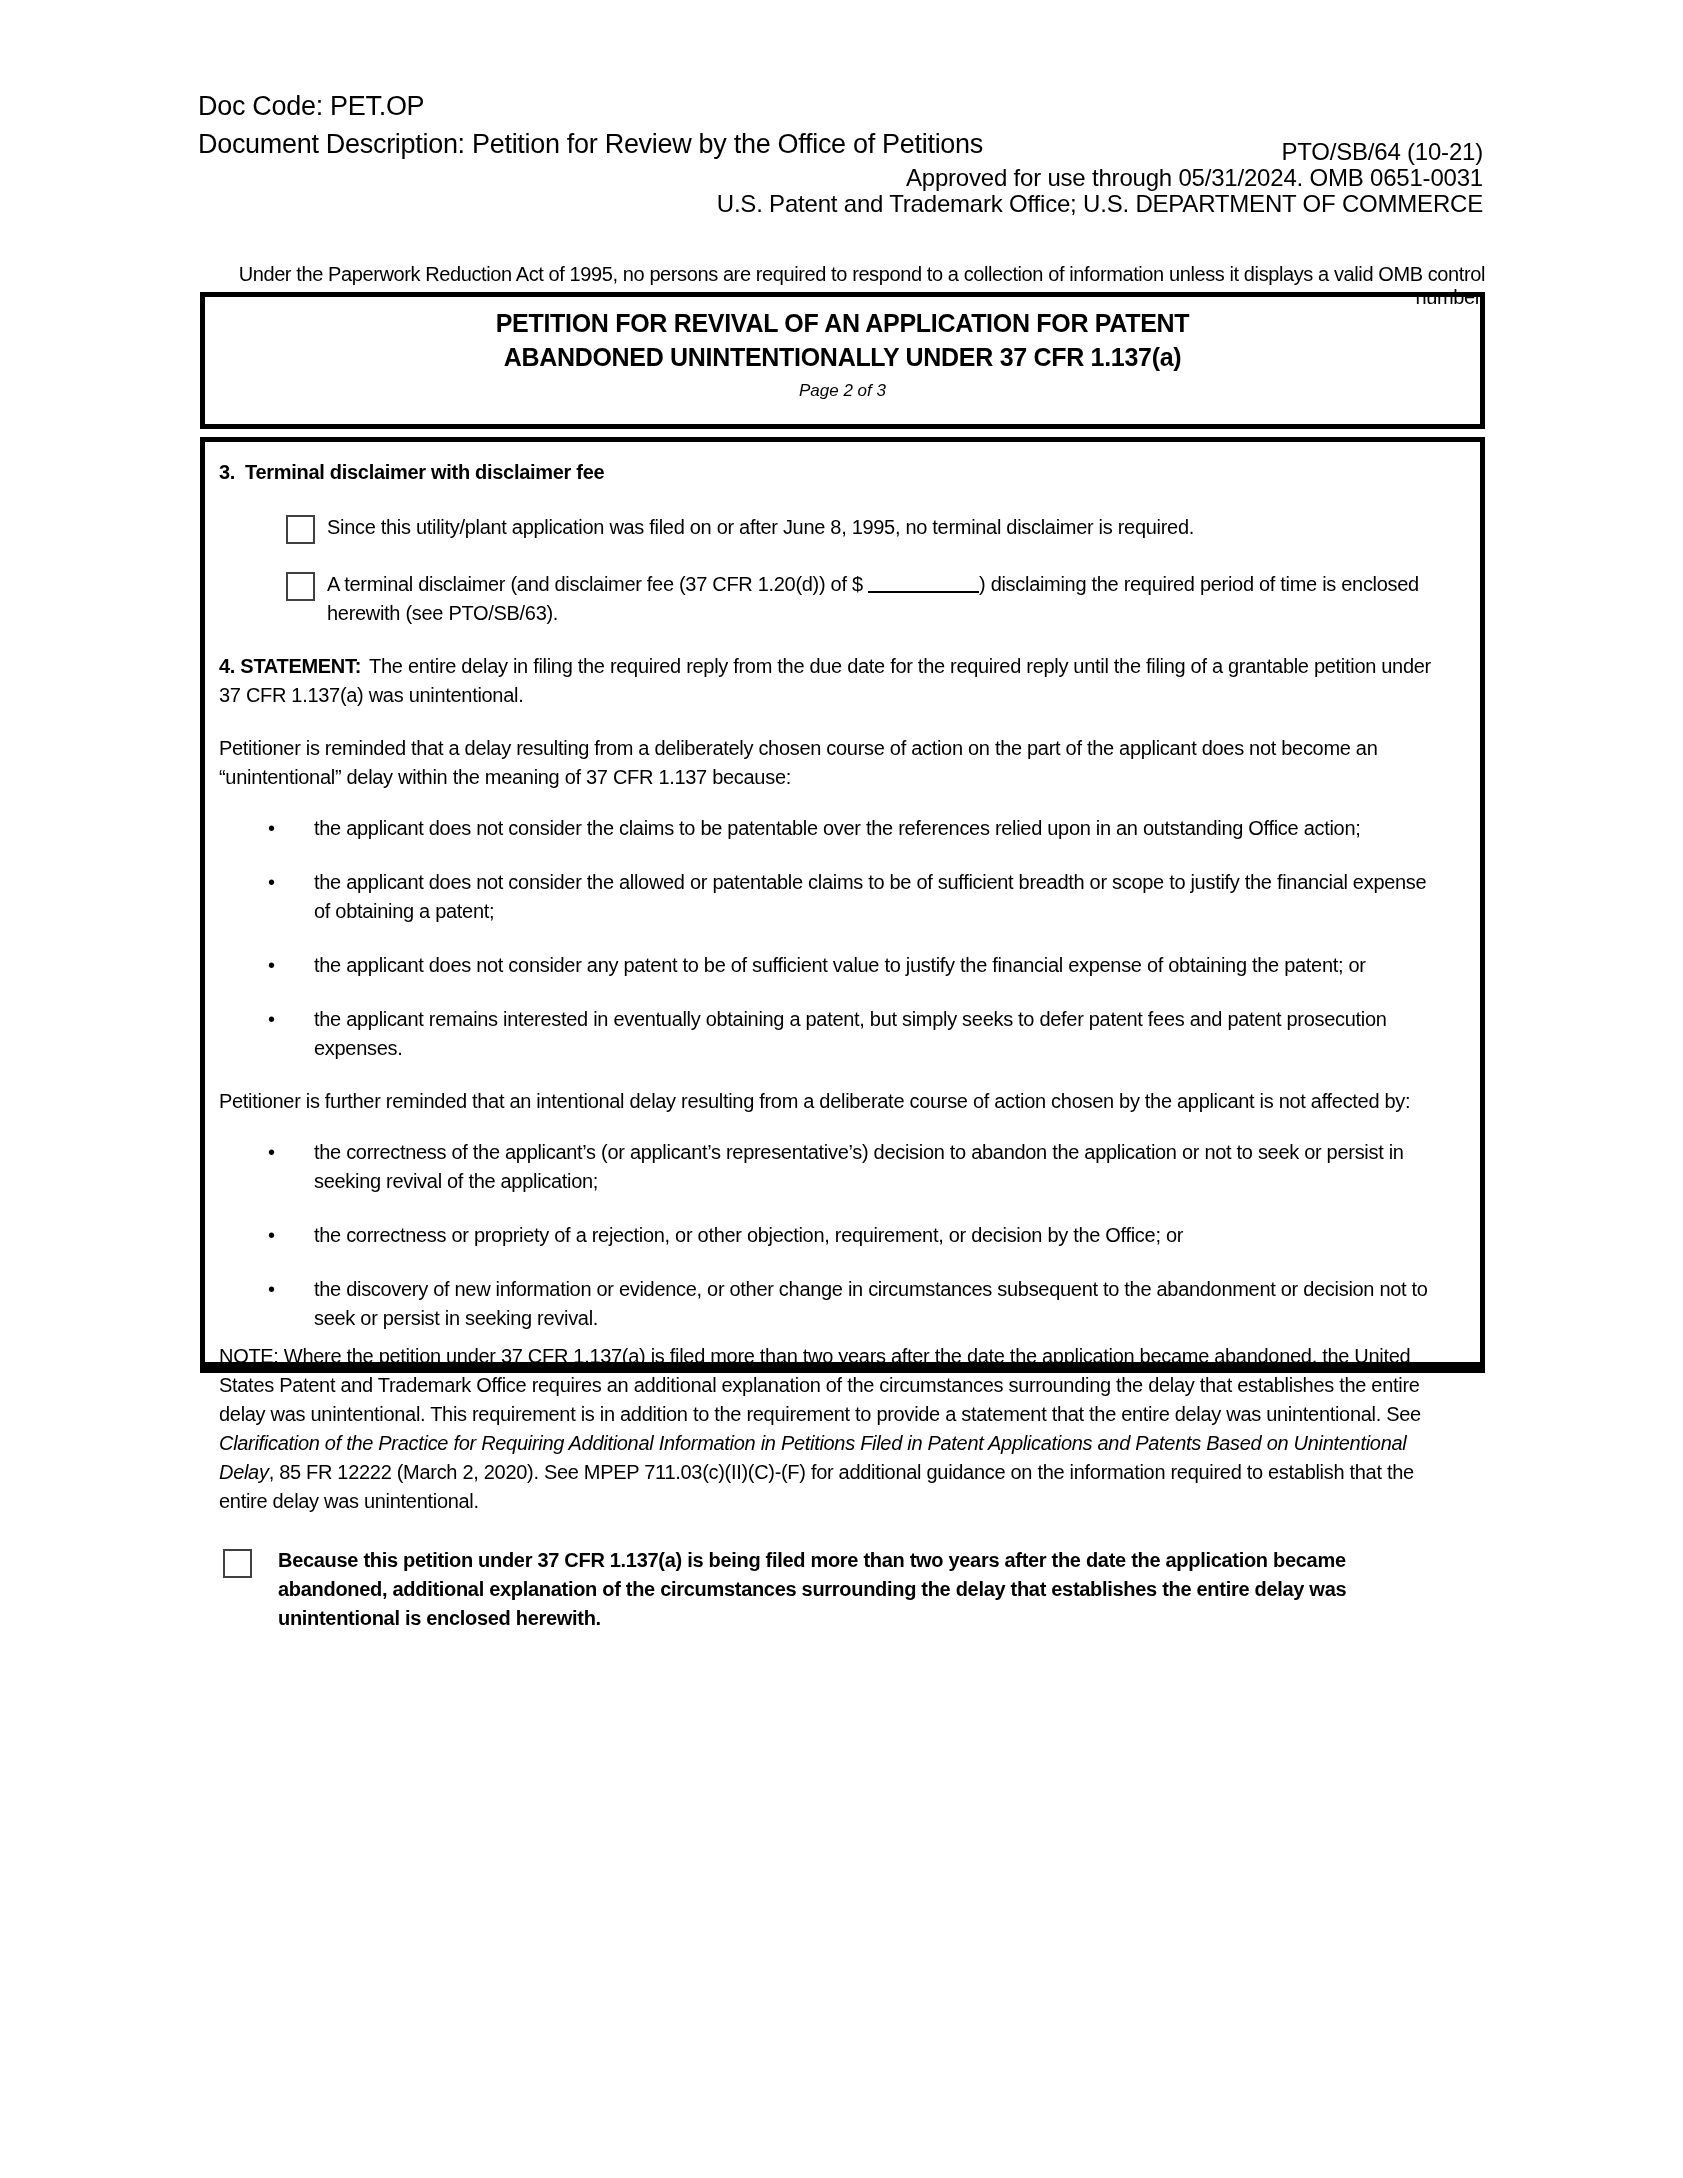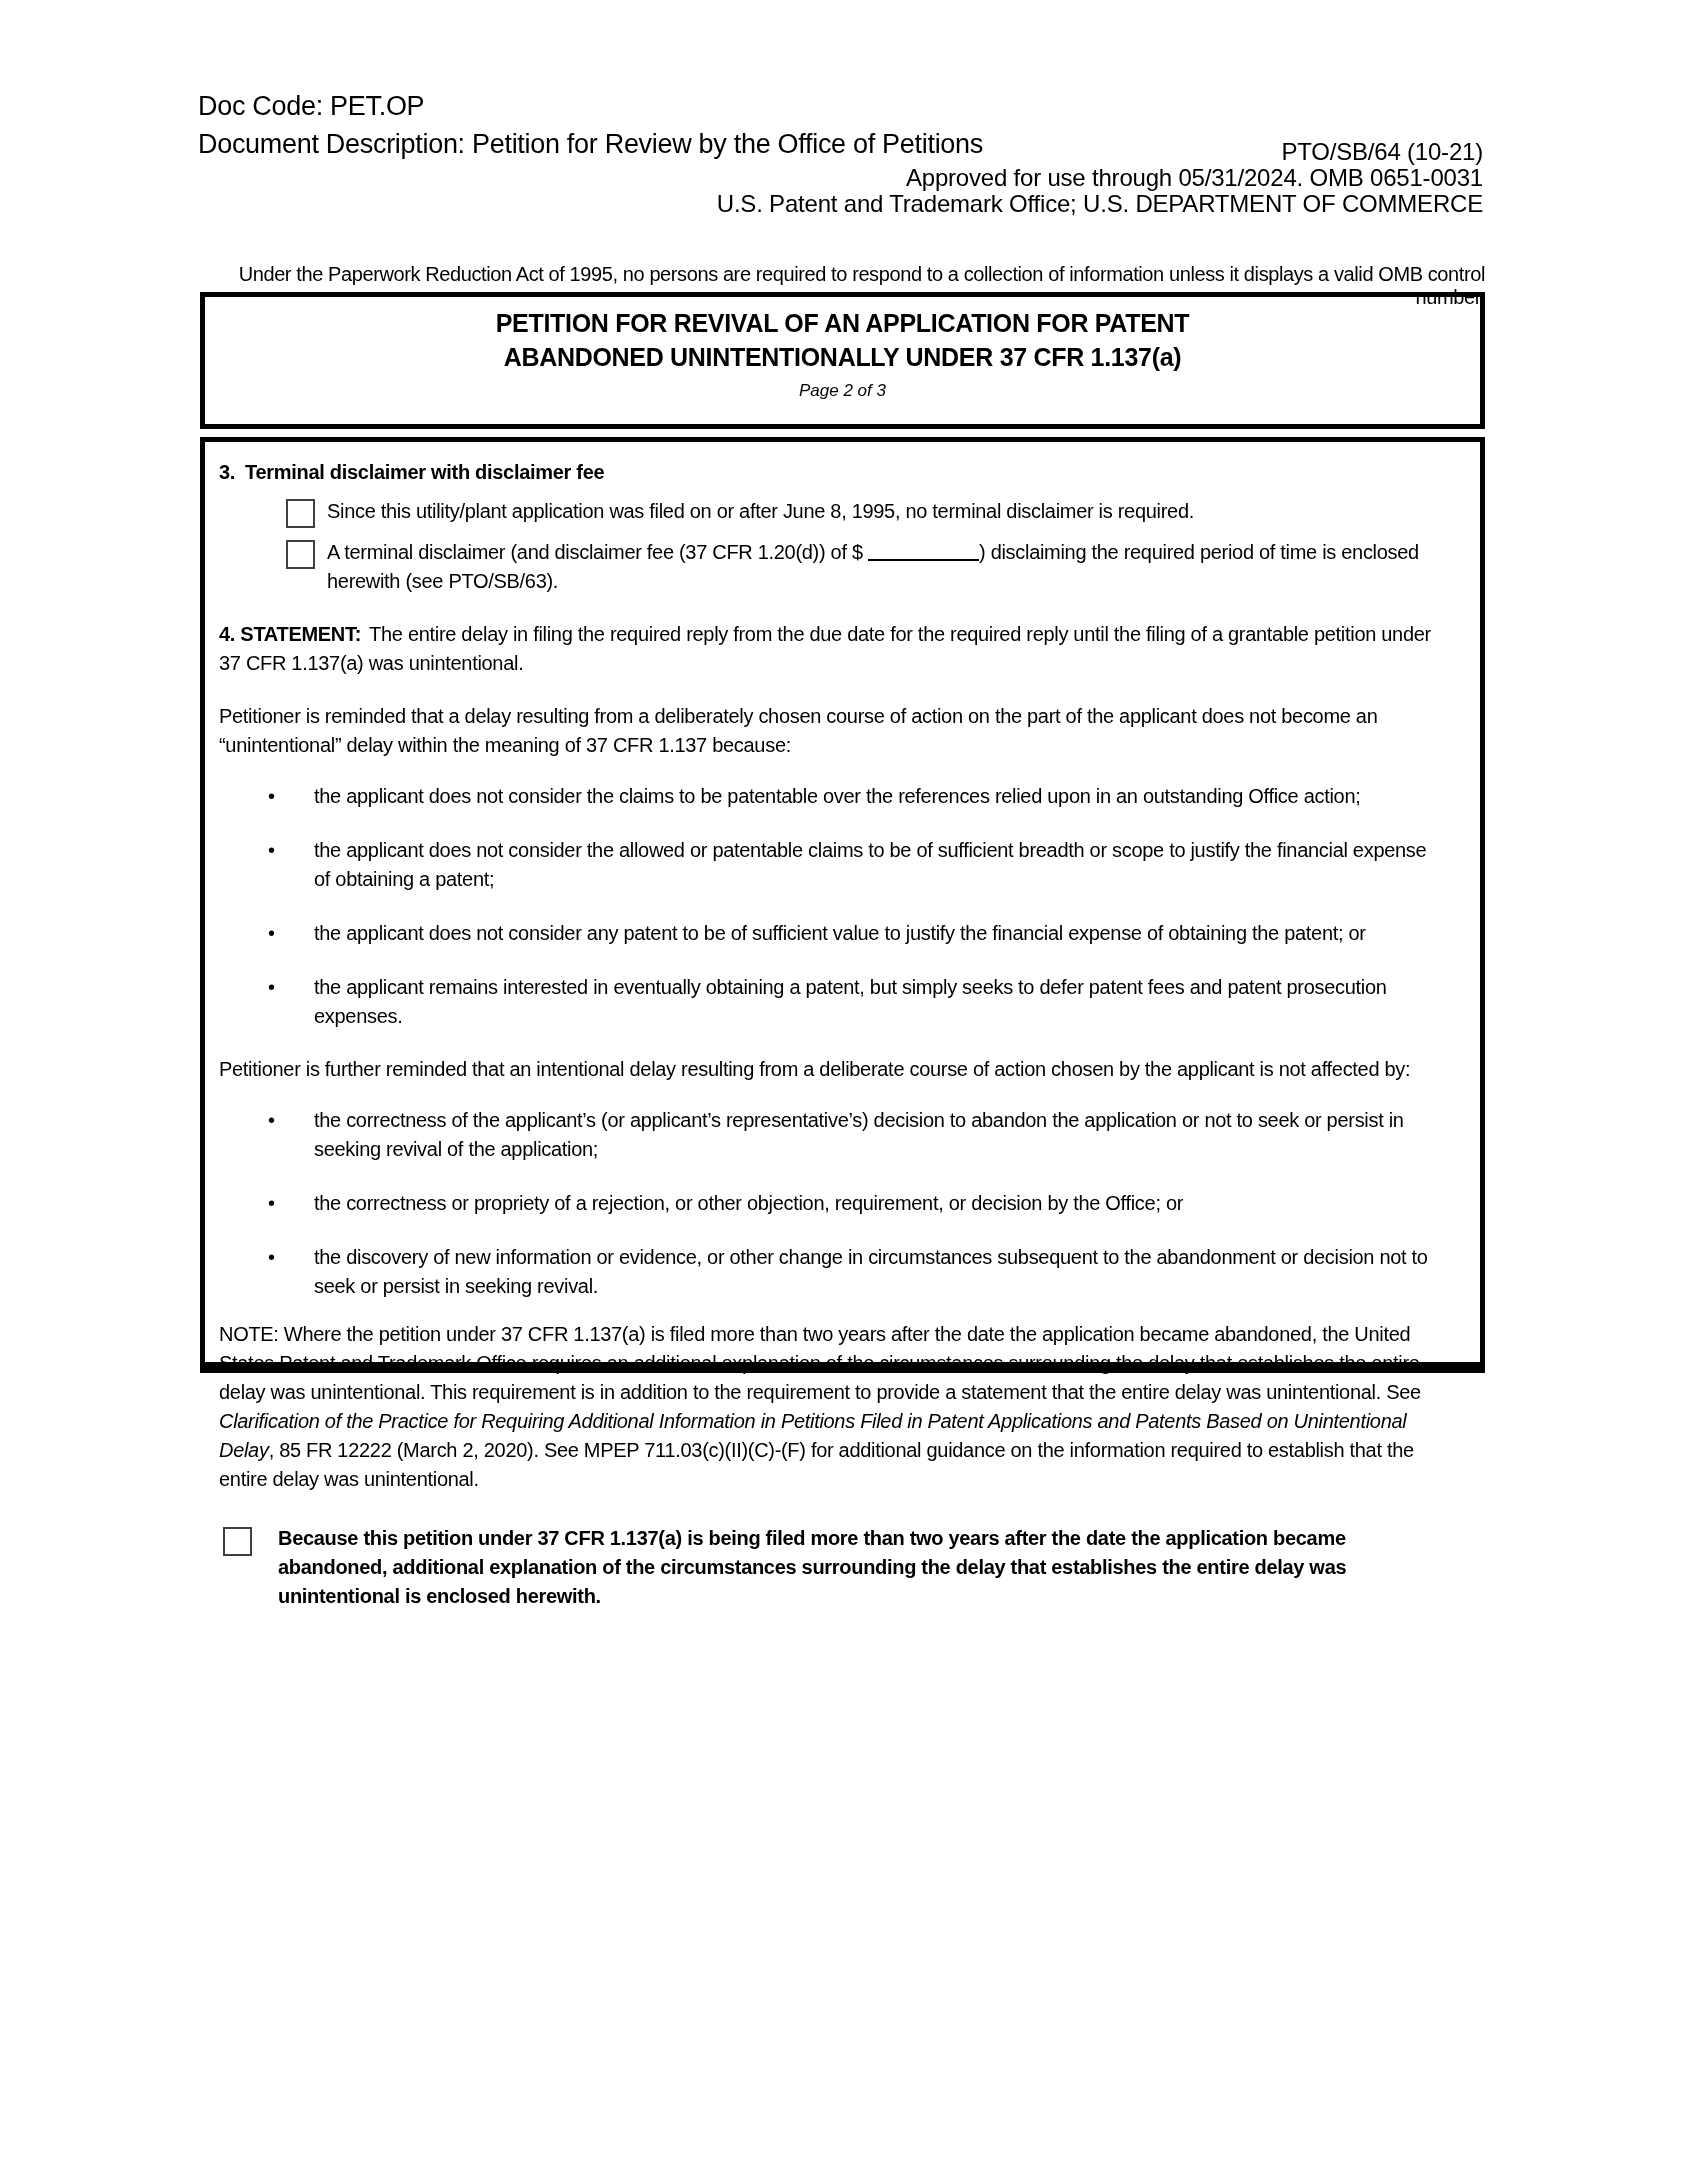--- a/index.html
+++ b/index.html
@@ -30,35 +30,35 @@
   .content-box {
     position:absolute; left:200px; top:437px; width:1285px; height:936px;
     border:5px solid #000; border-bottom-width:11px;
     padding:14px 34px 0 14px;
     font-size:20px; line-height:29px; letter-spacing:-0.3px;
   }
   .s-heading { margin-top:2px; font-weight:bold; }
   .s-heading .num { margin-right:10px; }
   .bold { font-weight:bold; }
   .bold.gap { margin-right:8px; }
-  .opt { display:flex; margin-top:10px; padding-left:67px; gap:12px; }
+  .opt { display:flex; margin-top:26px; padding-left:67px; gap:12px; }
   .checkbox {
     width:29px; height:29px; border:2px solid #404040; background:#fff;
     flex:none; margin-top:2px;
   }
   .opt-text { flex:1; }
   .blank-field {
     display:inline-block; width:111px; height:18px;
     border-bottom:2px solid #000; transform:translateY(2px);
   }
   .para { margin-top:24px; }
   .bullet { position:relative; padding-left:95px; margin-top:25px; }
   .bullet.first { margin-top:22px; }
   .bullet::before { content:"\2022"; position:absolute; left:49px; top:0; }
-  .note { margin-top:19px; }
+  .note { margin-top:9px; }
   .italic { font-style:italic; }
   .final-row { display:flex; margin-top:30px; padding-left:4px; gap:26px;font-weight:bold; }
   .final-row .checkbox { margin-top:3px; }
 </style>
 </head>
 <body>
 
 <div class="doc-header">
   <div>Doc Code: PET.OP</div>
   <div>Document Description: Petition for Review by the Office of Petitions</div>

